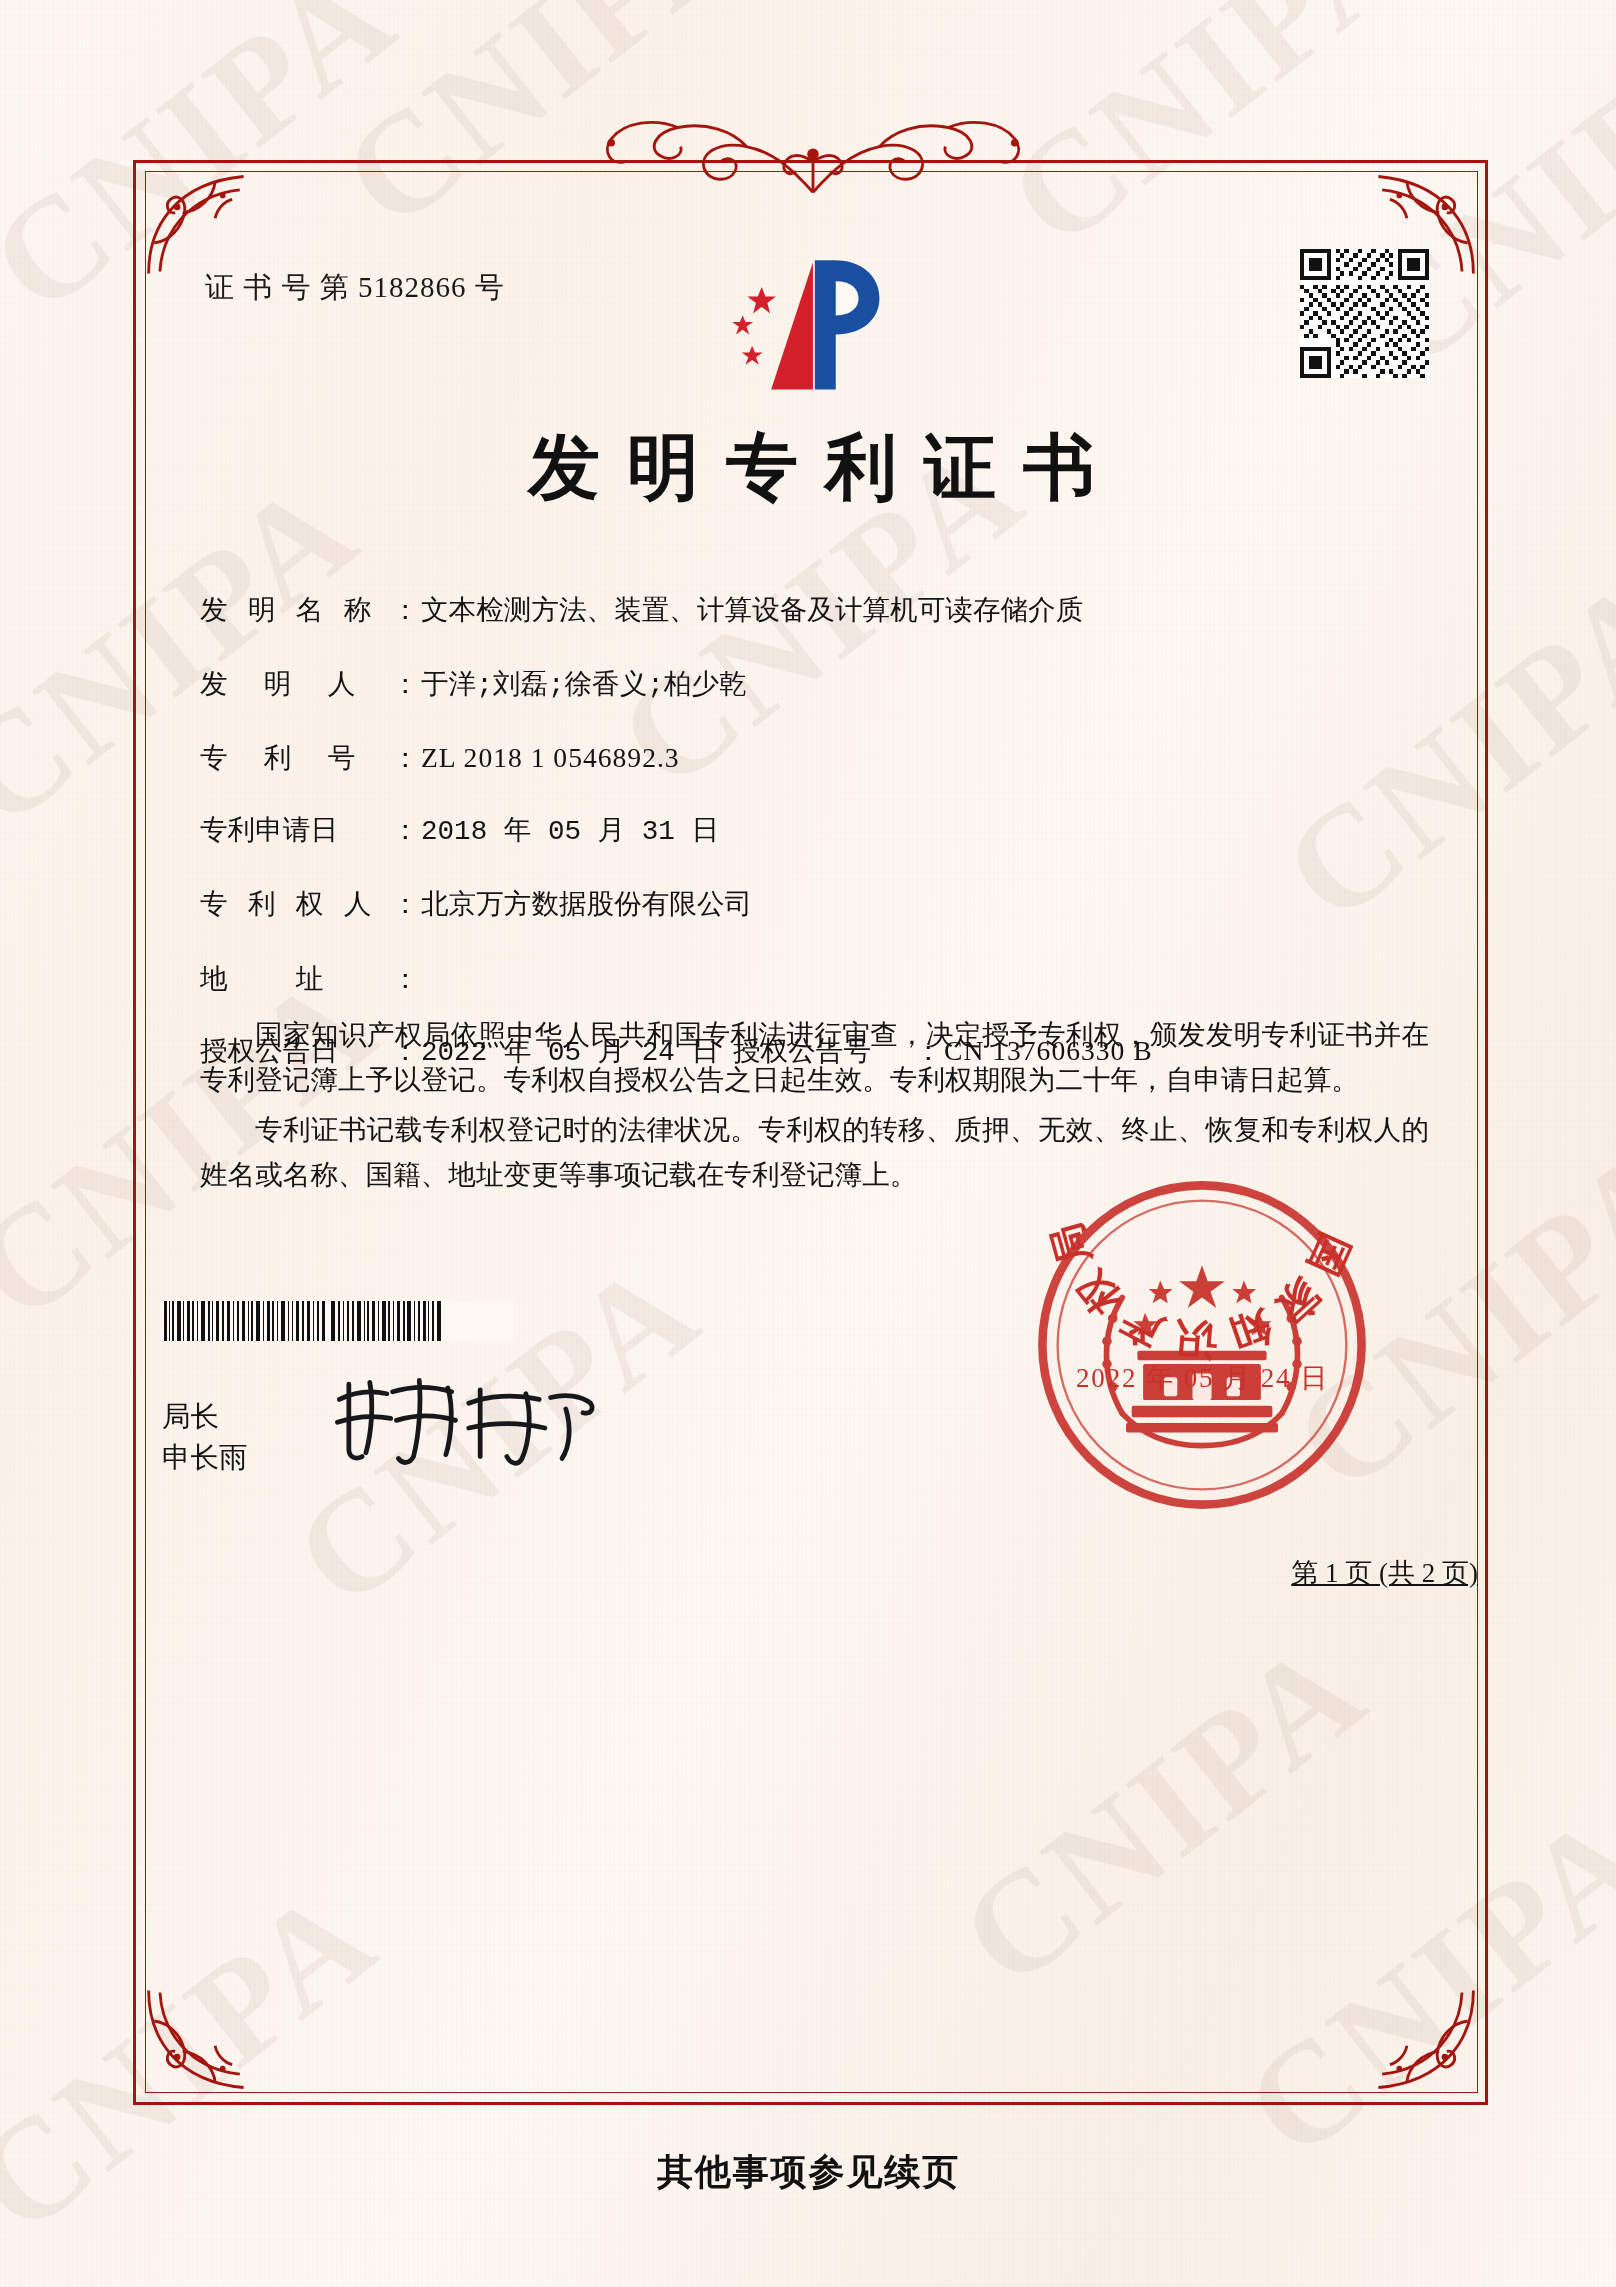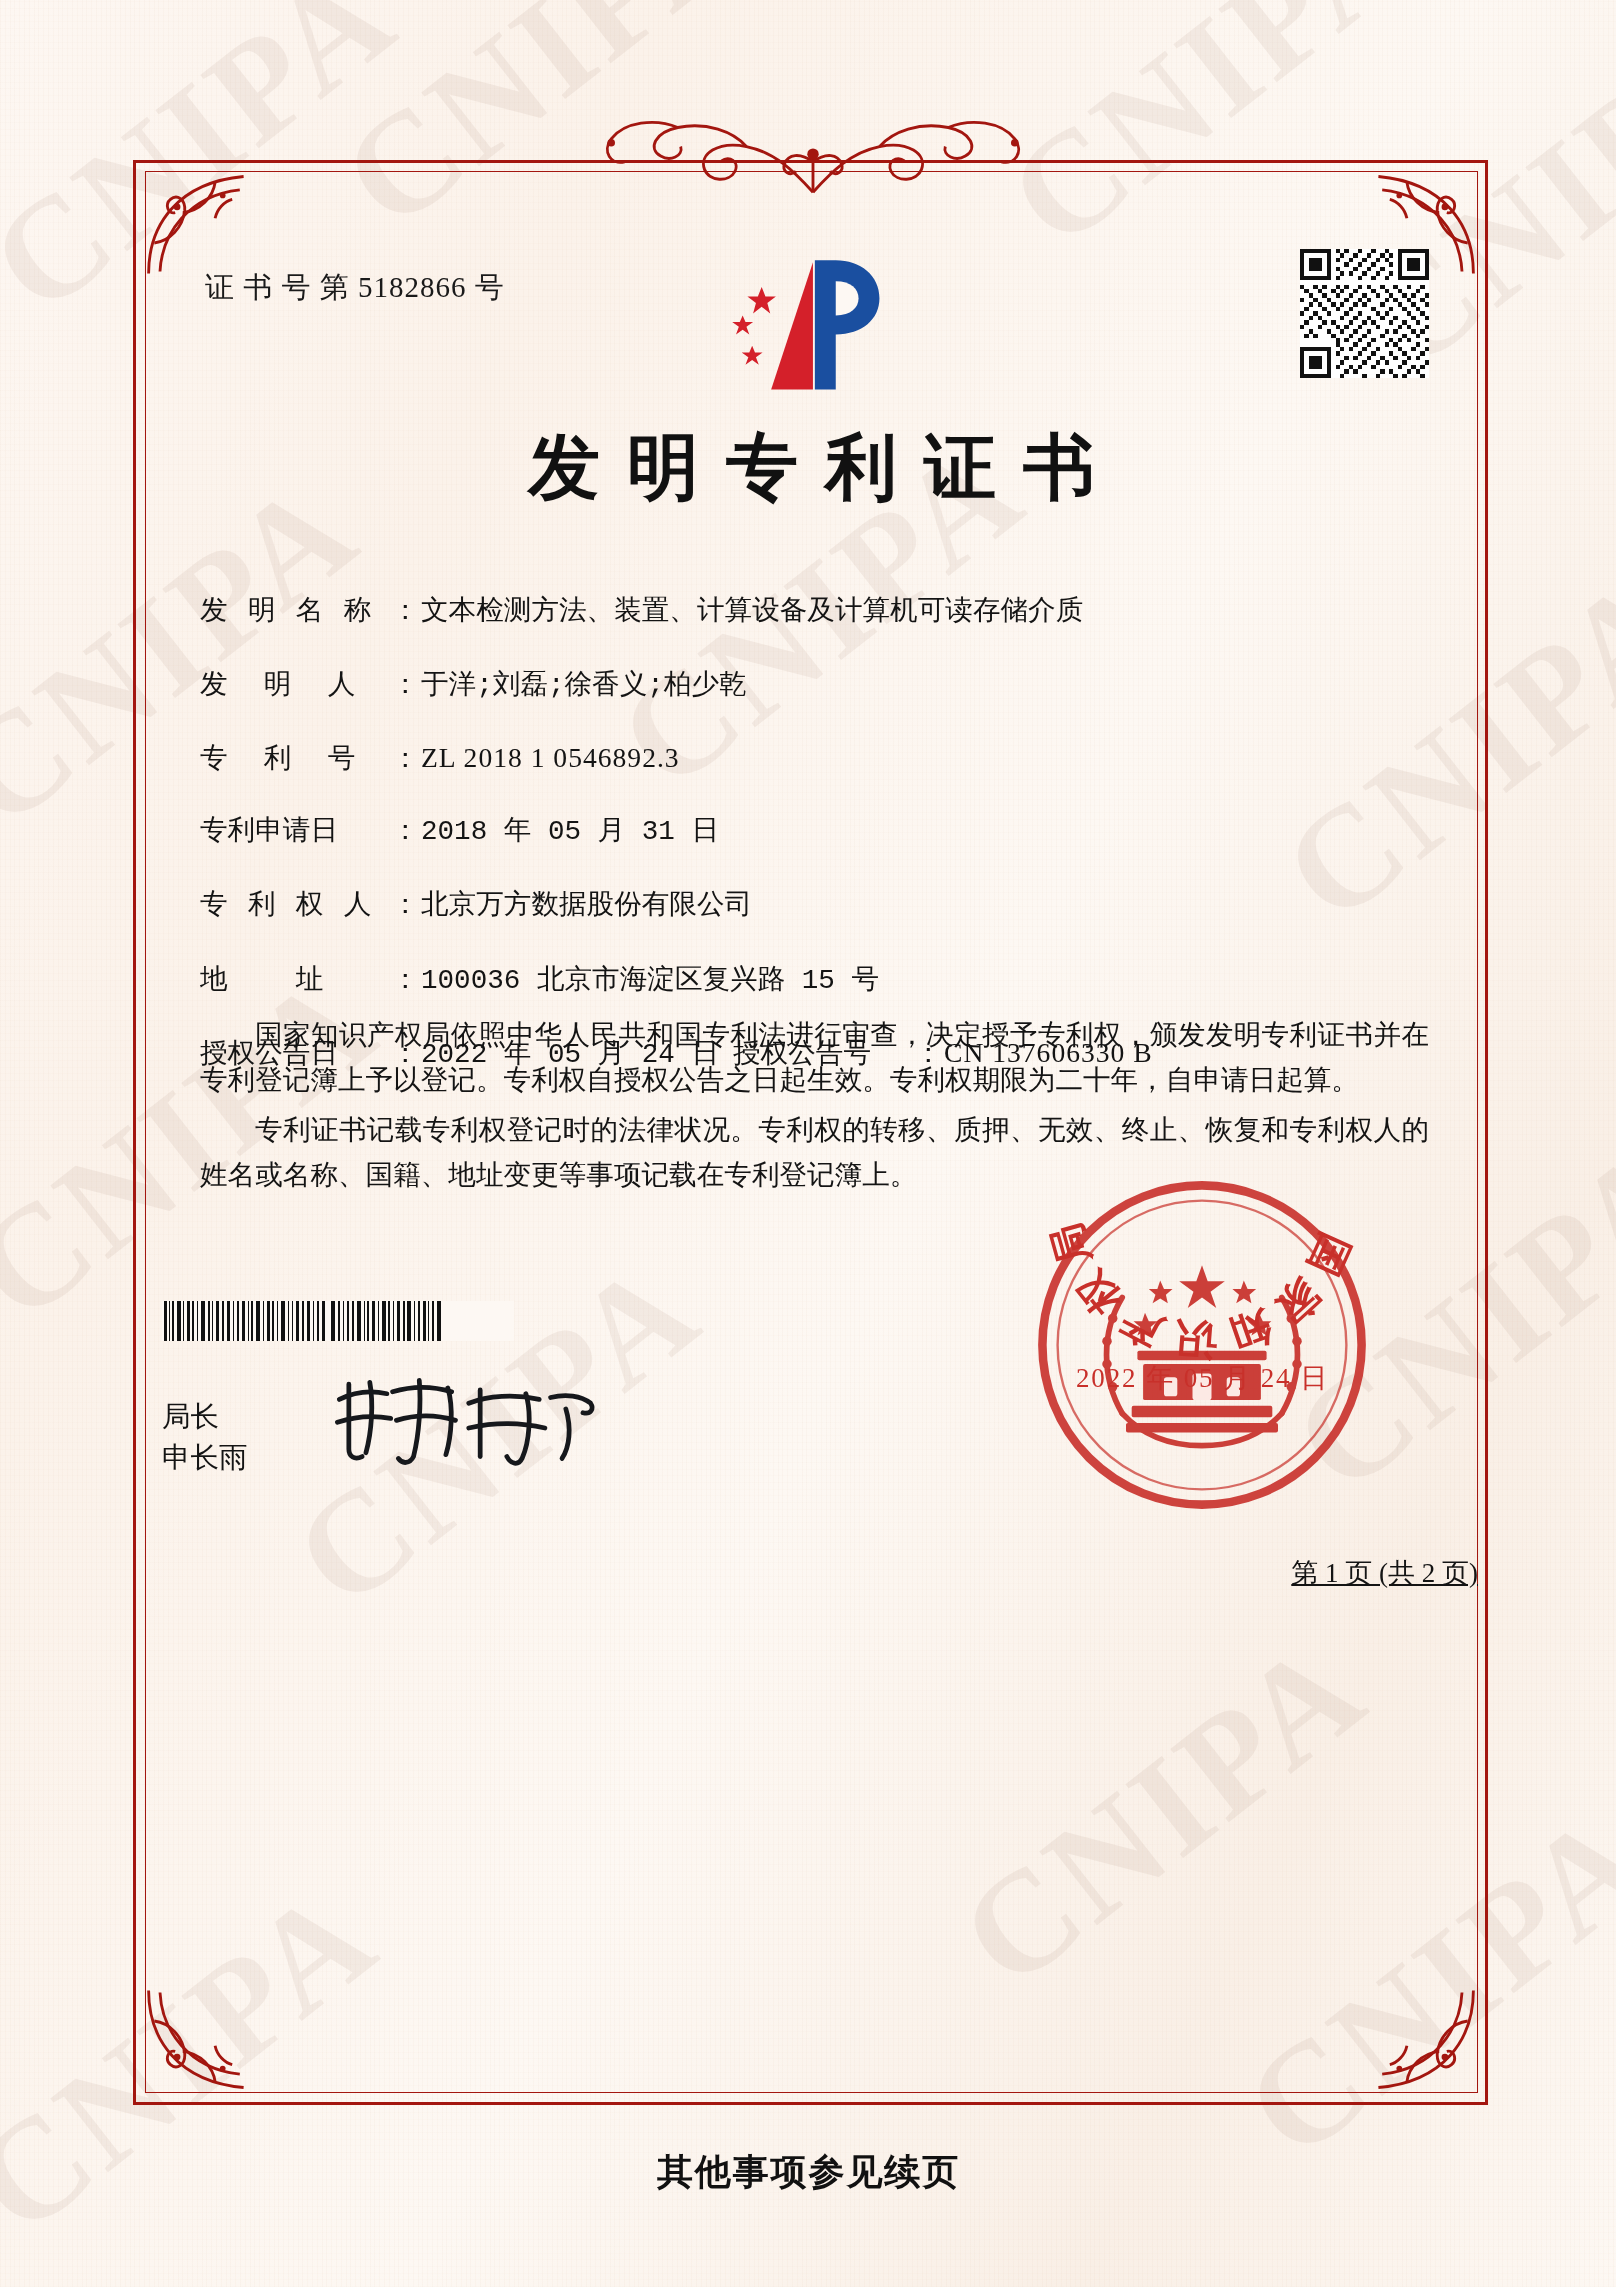--- a/index.html
+++ b/index.html
@@ -664,21 +664,20 @@
         </div>
         <div class="field-value">北京万方数据股份有限公司</div>
       </div>
 
       <div class="field-row">
         <div class="field-label">
           <span>地</span>
           <span>址</span>
           <span class="field-colon">：</span>
         </div>
-        <div class="field-value">100036 北京市海淀区复兴路 15 号</div>
       </div>
 
       <div class="field-row row-split">
         <div class="split-left">
           <div class="field-label tight">
             <span>授权公告日</span>
             <span class="field-colon">：</span>
           </div>
           <div class="field-value">2022 年 05 月 24 日</div>
         </div>

